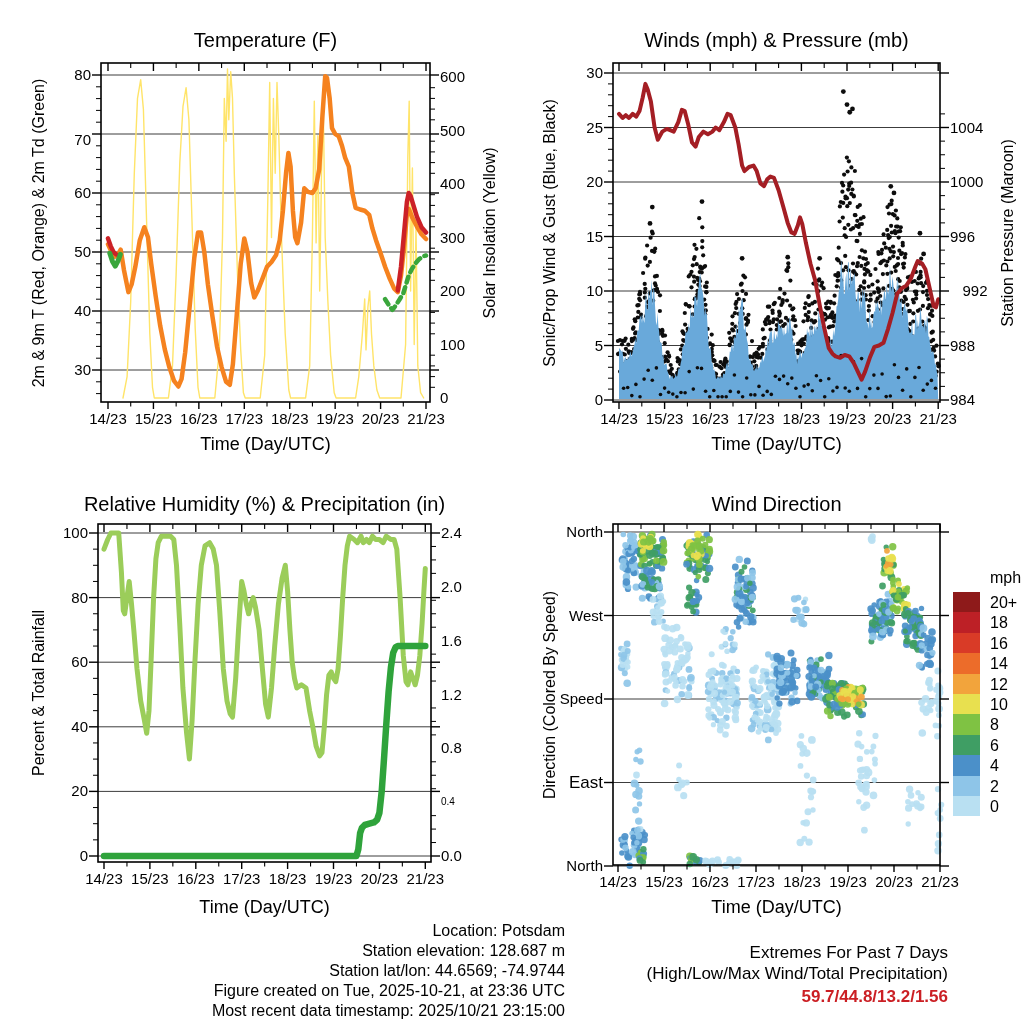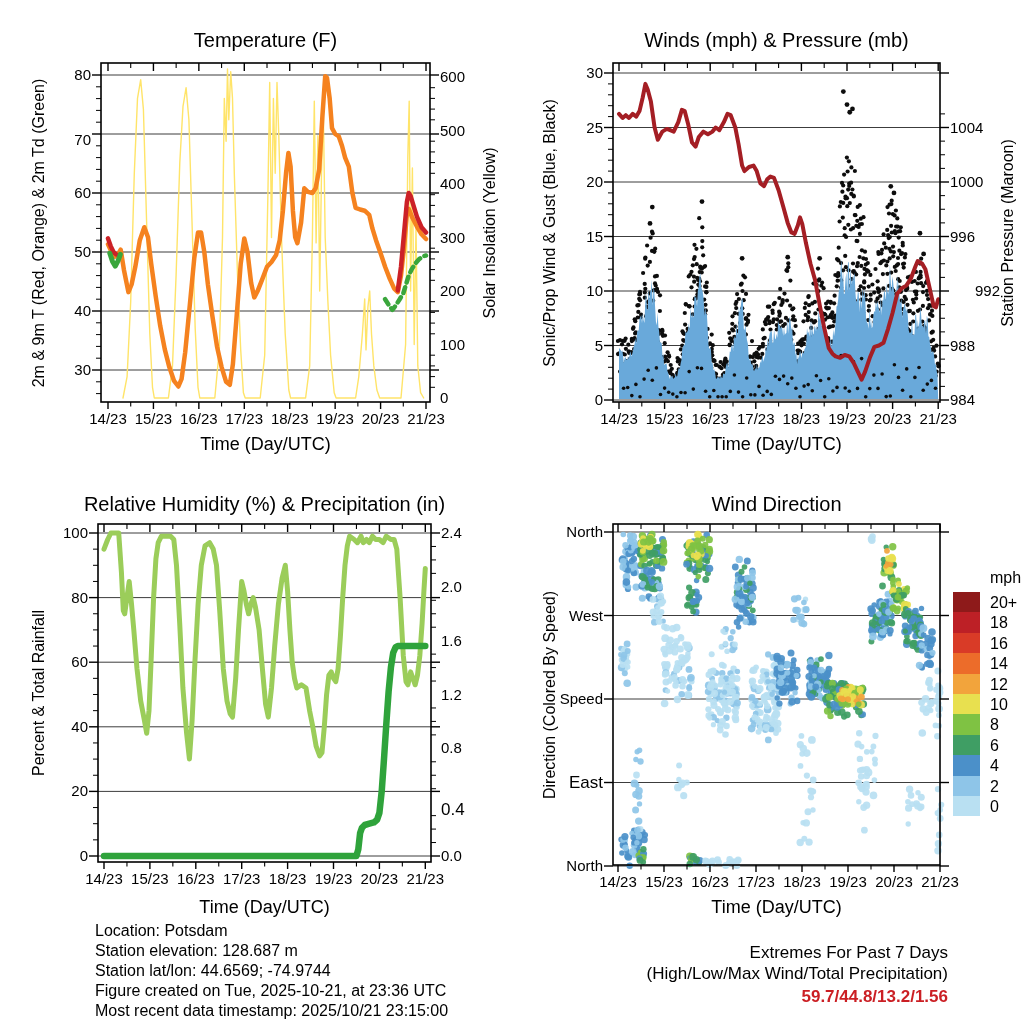--- a/index.html
+++ b/index.html
@@ -4,21 +4,21 @@
 <style>
   html,body{margin:0;padding:0;background:#fff;}
   .page{position:relative;width:1024px;height:1024px;background:#ffffff;
         font-family:"Liberation Sans",sans-serif;color:#000;overflow:hidden;}
   .plot{position:absolute;overflow:visible;}
   .ctitle{position:absolute;text-align:center;font-size:20px;line-height:22px;}
   .xlab{position:absolute;text-align:center;font-size:18px;line-height:20px;}
   .vlab{position:absolute;white-space:nowrap;font-size:16px;line-height:17px;
         transform:translate(-50%,-50%) rotate(-90deg);}
   .tl{position:absolute;font-size:15px;line-height:16px;height:16px;white-space:nowrap;}
-  .footer-line{position:absolute;left:95px;width:470px;font-size:16px;line-height:20px;text-align:left;}
+  .footer-line{position:absolute;left:95px;width:470px;font-size:16px;line-height:20px;text-align:right;}
   .ext{position:absolute;left:512px;width:436px;text-align:right;font-size:17px;line-height:21px;}
   .ext-values{font-weight:bold;}
   .cb-title{position:absolute;font-size:16px;}
   .cb-seg{position:absolute;width:27px;}
   .cb-lab{position:absolute;font-size:16px;line-height:17px;width:44px;text-align:left;}
 </style>
 </head>
 <body>
 
 <div class="page">
@@ -2889,40 +2889,40 @@
     <div class="tl" style="left: 915.2px; top: 411px; width: 46px; text-align: center; font-size: 15px;">21/23</div>
     <div class="tl" style="left: 553px; top: 392px; width: 50px; text-align: right; font-size: 15px;">0</div>
     <div class="tl" style="left: 553px; top: 337.5px; width: 50px; text-align: right; font-size: 15px;">5</div>
     <div class="tl" style="left: 553px; top: 283px; width: 50px; text-align: right; font-size: 15px;">10</div>
     <div class="tl" style="left: 553px; top: 228.5px; width: 50px; text-align: right; font-size: 15px;">15</div>
     <div class="tl" style="left: 553px; top: 174px; width: 50px; text-align: right; font-size: 15px;">20</div>
     <div class="tl" style="left: 553px; top: 119.5px; width: 50px; text-align: right; font-size: 15px;">25</div>
     <div class="tl" style="left: 553px; top: 65px; width: 50px; text-align: right; font-size: 15px;">30</div>
     <div class="tl" style="left: 950px; top: 392px; width: 50px; text-align: left; font-size: 15px;">984</div>
     <div class="tl" style="left: 950px; top: 337.5px; width: 50px; text-align: left; font-size: 15px;">988</div>
-    <div class="tl" style="left: 950px; top: 283px; width: 50px; text-align: right; font-size: 15px;">992</div>
+    <div class="tl" style="left: 950px; top: 283px; width: 50px; text-align: center; font-size: 15px;">992</div>
     <div class="tl" style="left: 950px; top: 228.5px; width: 50px; text-align: left; font-size: 15px;">996</div>
     <div class="tl" style="left: 950px; top: 174px; width: 50px; text-align: left; font-size: 15px;">1000</div>
     <div class="tl" style="left: 950px; top: 119.5px; width: 50px; text-align: left; font-size: 15px;">1004</div>
     <div class="tl" style="left: 81px; top: 871px; width: 46px; text-align: center; font-size: 15px;">14/23</div>
     <div class="tl" style="left: 126.9px; top: 871px; width: 46px; text-align: center; font-size: 15px;">15/23</div>
     <div class="tl" style="left: 172.8px; top: 871px; width: 46px; text-align: center; font-size: 15px;">16/23</div>
     <div class="tl" style="left: 218.7px; top: 871px; width: 46px; text-align: center; font-size: 15px;">17/23</div>
     <div class="tl" style="left: 264.6px; top: 871px; width: 46px; text-align: center; font-size: 15px;">18/23</div>
     <div class="tl" style="left: 310.5px; top: 871px; width: 46px; text-align: center; font-size: 15px;">19/23</div>
     <div class="tl" style="left: 356.4px; top: 871px; width: 46px; text-align: center; font-size: 15px;">20/23</div>
     <div class="tl" style="left: 402.3px; top: 871px; width: 46px; text-align: center; font-size: 15px;">21/23</div>
     <div class="tl" style="left: 38px; top: 848px; width: 50px; text-align: right; font-size: 15px;">0</div>
     <div class="tl" style="left: 38px; top: 783.4px; width: 50px; text-align: right; font-size: 15px;">20</div>
     <div class="tl" style="left: 38px; top: 718.8px; width: 50px; text-align: right; font-size: 15px;">40</div>
     <div class="tl" style="left: 38px; top: 654.2px; width: 50px; text-align: right; font-size: 15px;">60</div>
     <div class="tl" style="left: 38px; top: 589.6px; width: 50px; text-align: right; font-size: 15px;">80</div>
     <div class="tl" style="left: 38px; top: 525px; width: 50px; text-align: right; font-size: 15px;">100</div>
     <div class="tl" style="left: 441px; top: 848px; width: 50px; text-align: left; font-size: 15px;">0.0</div>
-    <div class="tl" style="left: 441px; top: 794.167px; width: 50px; text-align: left; font-size: 17px; margin-top: 8px;">0.4</div>
+    <div class="tl" style="left: 441px; top: 794.167px; width: 50px; text-align: left; font-size: 10px;">0.4</div>
     <div class="tl" style="left: 441px; top: 740.333px; width: 50px; text-align: left; font-size: 15px;">0.8</div>
     <div class="tl" style="left: 441px; top: 686.5px; width: 50px; text-align: left; font-size: 15px;">1.2</div>
     <div class="tl" style="left: 441px; top: 632.667px; width: 50px; text-align: left; font-size: 15px;">1.6</div>
     <div class="tl" style="left: 441px; top: 578.833px; width: 50px; text-align: left; font-size: 15px;">2.0</div>
     <div class="tl" style="left: 441px; top: 525px; width: 50px; text-align: left; font-size: 15px;">2.4</div>
     <div class="tl" style="left: 595px; top: 874px; width: 46px; text-align: center; font-size: 15px;">14/23</div>
     <div class="tl" style="left: 641px; top: 874px; width: 46px; text-align: center; font-size: 15px;">15/23</div>
     <div class="tl" style="left: 687px; top: 874px; width: 46px; text-align: center; font-size: 15px;">16/23</div>
     <div class="tl" style="left: 733px; top: 874px; width: 46px; text-align: center; font-size: 15px;">17/23</div>
     <div class="tl" style="left: 779px; top: 874px; width: 46px; text-align: center; font-size: 15px;">18/23</div>

